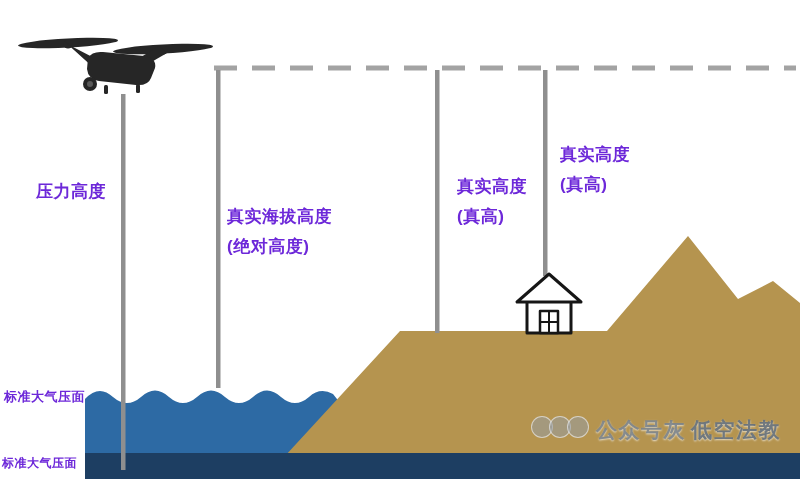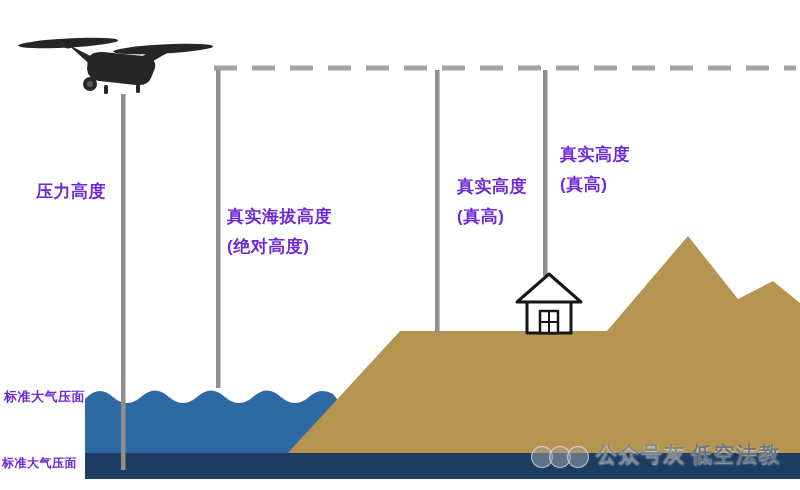--- a/index.html
+++ b/index.html
@@ -9,21 +9,21 @@
   }
   .art{position:absolute;left:0;top:0;width:800px;height:490px;display:block;}
   .lbl{
     position:absolute;font-weight:bold;color:#6d28d9;font-size:17px;
     line-height:30px;white-space:nowrap;letter-spacing:0.5px;
   }
   .lbl .line{display:block;}
   .lbl-small{font-size:13px;line-height:15px;}
   .lbl-tiny{font-size:12px;line-height:14px;}
   .watermark{
-    position:absolute;left:531px;top:440px;display:flex;align-items:flex-end;gap:5px;
+    position:absolute;left:531px;top:416px;display:flex;align-items:flex-start;gap:5px;
     pointer-events:none;
   }
   .wm-ic{
     width:20px;height:20px;border-radius:50%;
     background:rgba(150,157,164,0.55);
     border:1.5px solid rgba(255,255,255,0.55);
     margin-right:-9px;display:inline-block;
   }
   .wm-ic:nth-child(3){margin-right:2px;}
   .wm-text{

